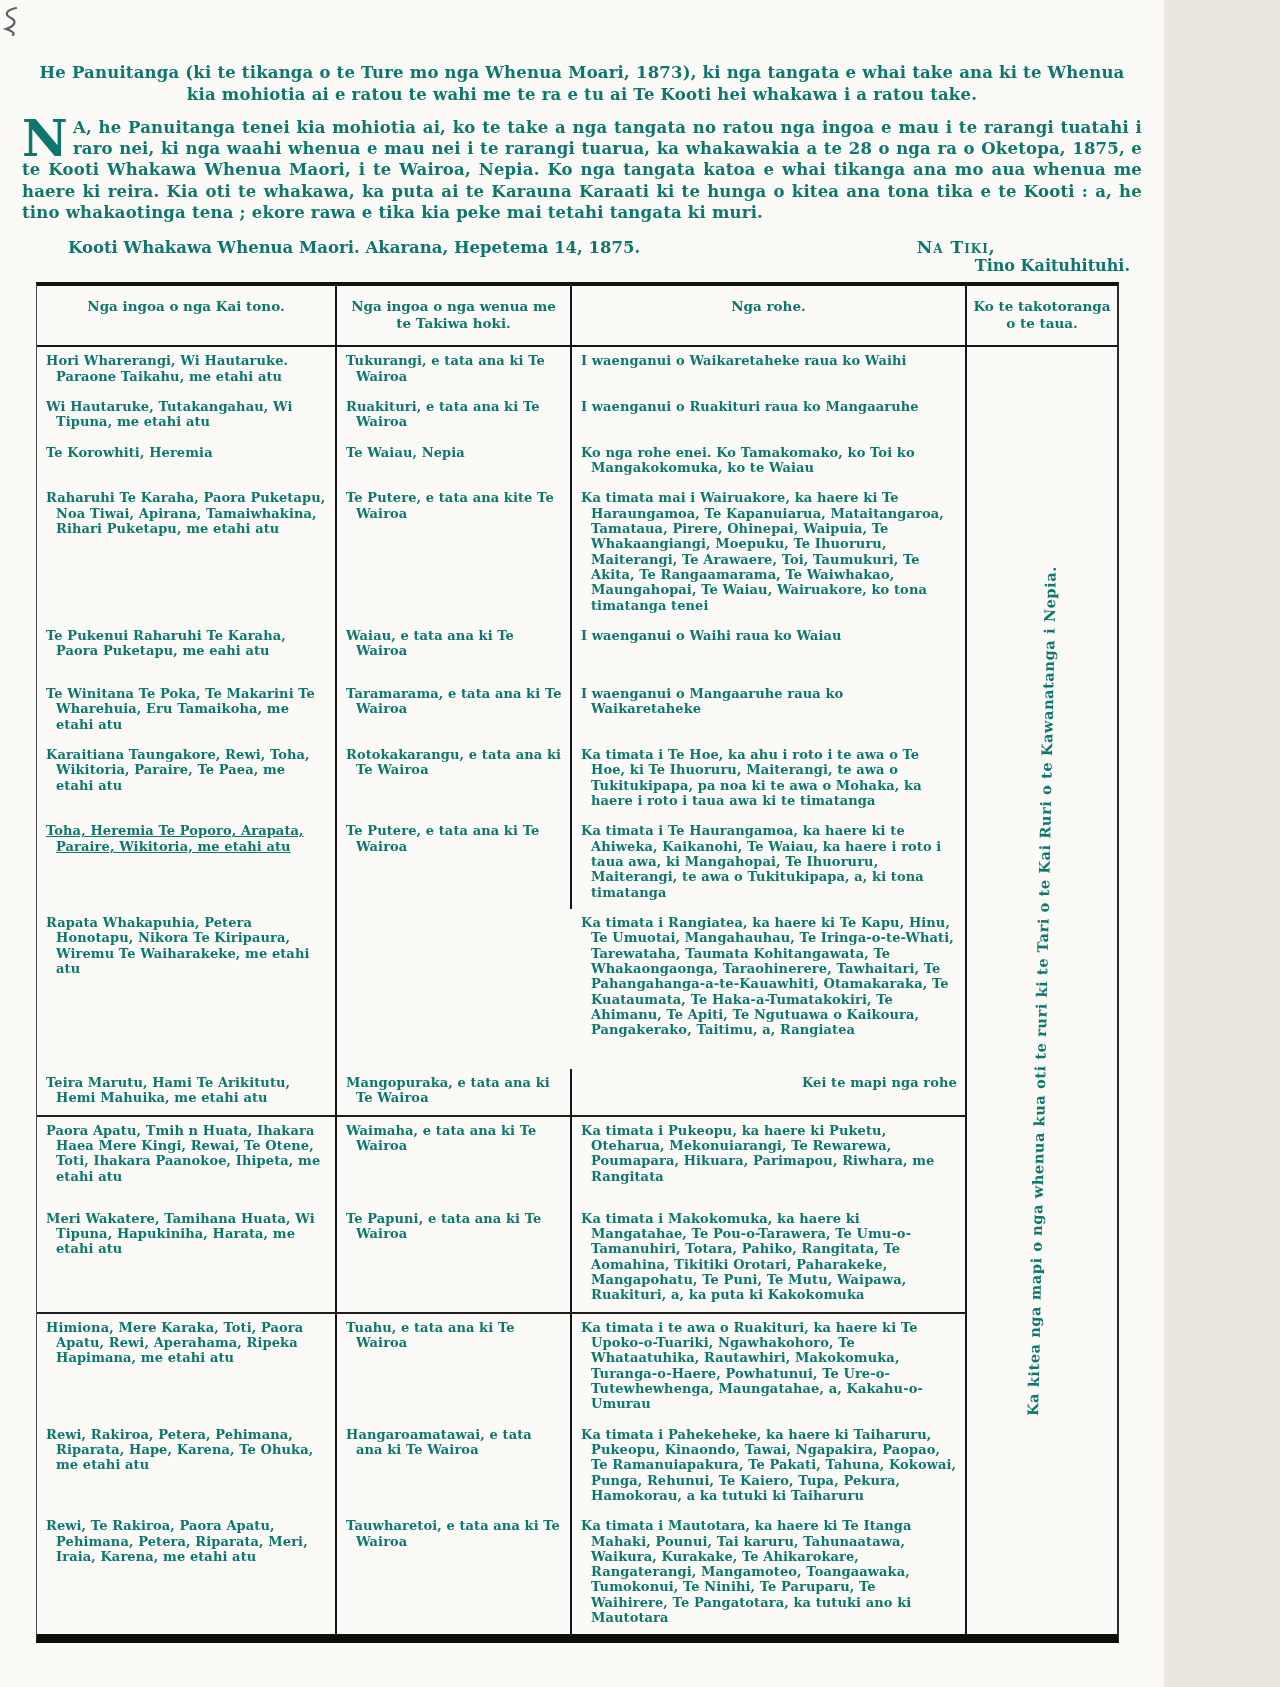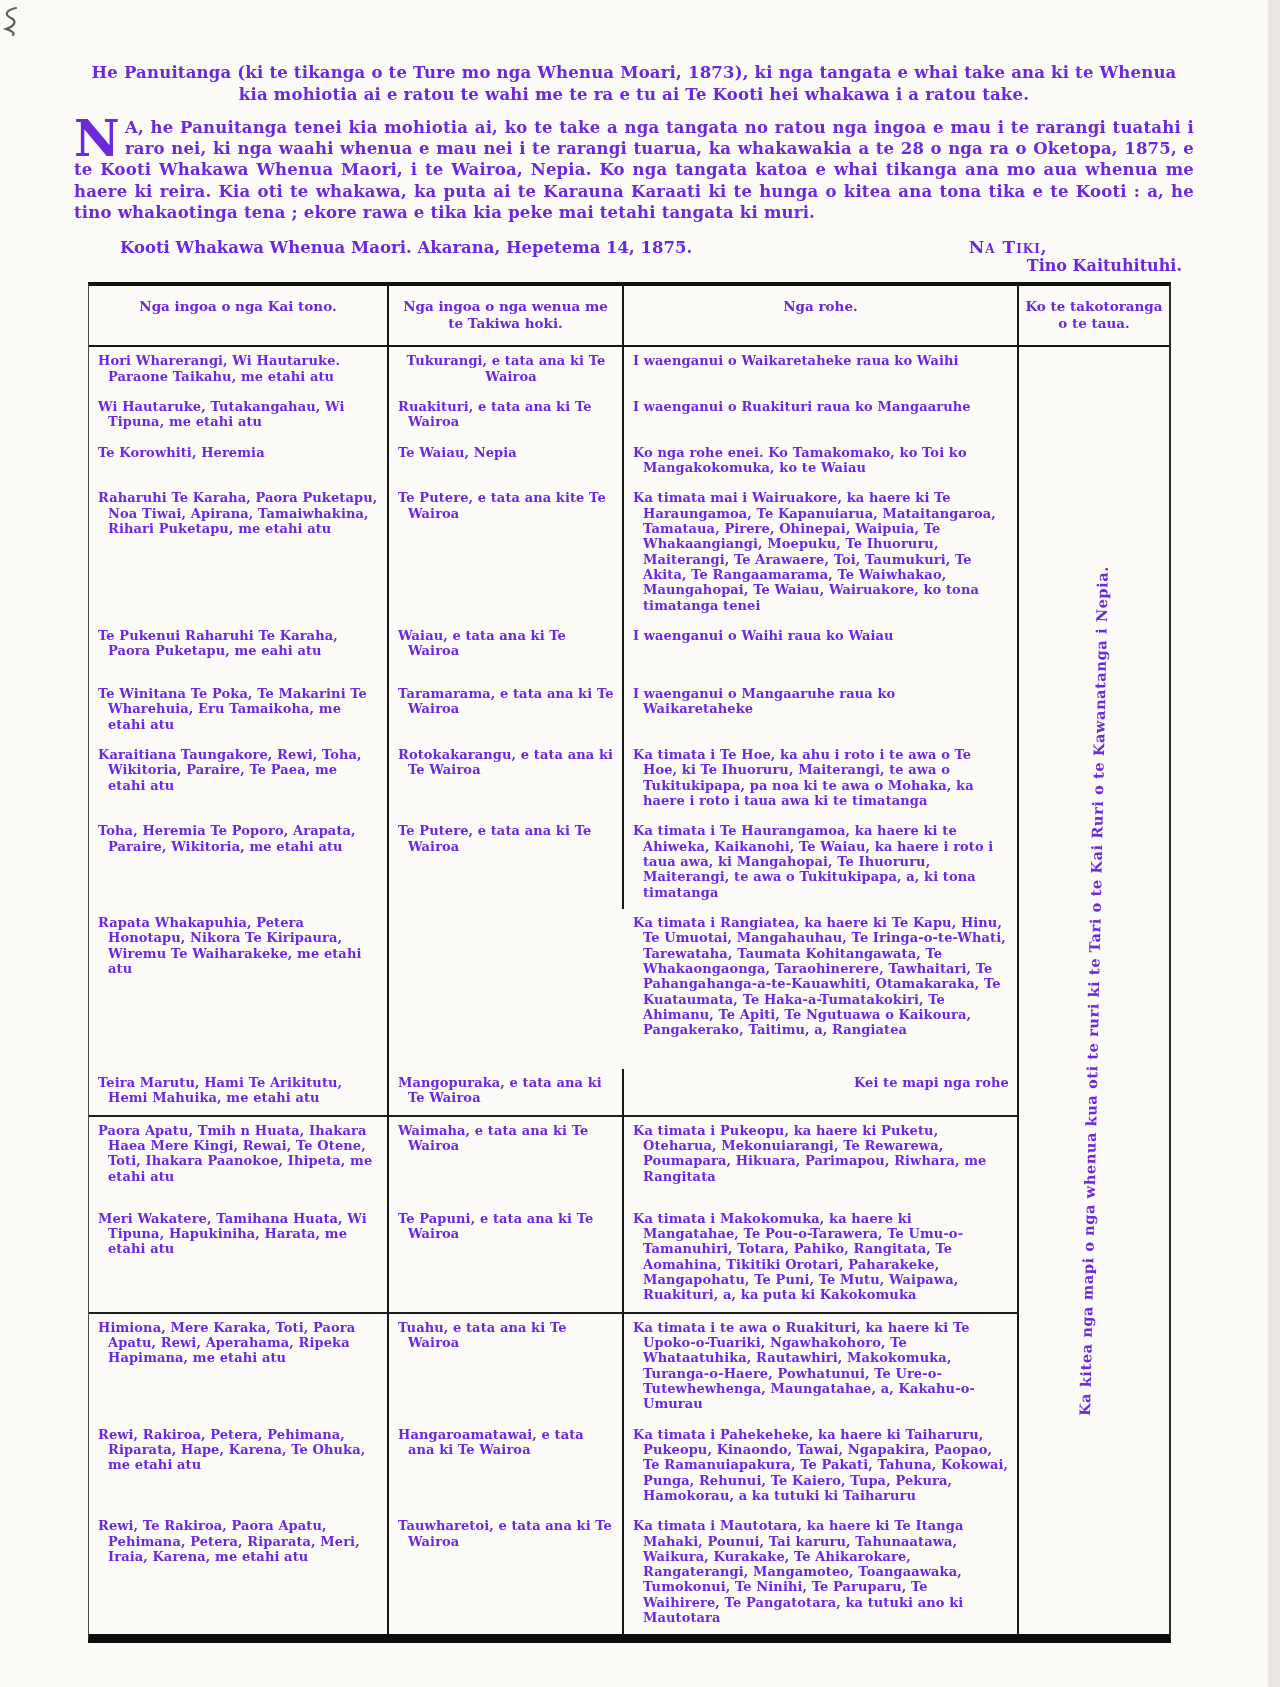--- a/index.html
+++ b/index.html
@@ -1,20 +1,20 @@
 <!DOCTYPE html>
 <html><head>
 <meta charset="utf-8">
 <style>
   html,body{margin:0;padding:0;background:#e9e7e0;}
   .page{
     position:relative;
-    width:1268px;height:1687px;
+    width:1164px;height:1687px;
     background:#fbfaf6;
-    color:#6d28d9;
+    color:#0f766e;
     font-family:"DejaVu Serif","Liberation Serif",serif;
     overflow:hidden;
     box-sizing:border-box;
   }
   .inner{position:relative;width:1120px;margin:0 auto;padding-top:62px;}
   .corner-mark{position:absolute;left:2px;top:6px;opacity:.75;}
   .notice-head{
     font-size:16.5px;font-weight:bold;text-align:center;
     line-height:1.35;letter-spacing:.2px;
     padding:0 6px;
@@ -106,41 +106,41 @@
       <div class="cell th th1">Nga ingoa o nga Kai tono.</div>
       <div class="cell th th2">Nga ingoa o nga wenua me te Takiwa hoki.</div>
       <div class="cell th th3">Nga rohe.</div>
       <div class="cell th th4">Ko te takotoranga o te taua.</div>
 
       <div class="cell map-cell">
         <div class="map-text">Ka kitea nga mapi o nga whenua kua oti te ruri ki te Tari o te Kai Ruri o te Kawanatanga i Nepia.</div>
       </div>
 
     <div class="cell body col-names" style="grid-area: 2 / 1; min-height: 38px;">Hori Wharerangi, Wi Hautaruke. Paraone Taikahu, me etahi atu</div>
-        <div class="cell body col-land" style="grid-area: 2 / 2; min-height: 38px; text-align: center;">Tukurangi, e tata ana ki Te Wairoa</div>
+        <div class="cell body col-land" style="grid-area: 2 / 2; min-height: 38px;">Tukurangi, e tata ana ki Te Wairoa</div>
         <div class="cell body col-rohe" style="grid-area: 2 / 3; min-height: 38px;">I waenganui o Waikaretaheke raua ko Waihi</div>
         <div class="cell body col-names" style="grid-area: 3 / 1; min-height: 38px;">Wi Hautaruke, Tutakangahau, Wi Tipuna, me etahi atu</div>
         <div class="cell body col-land" style="grid-area: 3 / 2; min-height: 38px;">Ruakituri, e tata ana ki Te Wairoa</div>
         <div class="cell body col-rohe" style="grid-area: 3 / 3; min-height: 38px;">I waenganui o Ruakituri raua ko Mangaaruhe</div>
         <div class="cell body col-names" style="grid-area: 4 / 1; min-height: 44px;">Te Korowhiti, Heremia</div>
         <div class="cell body col-land" style="grid-area: 4 / 2; min-height: 44px;">Te Waiau, Nepia</div>
         <div class="cell body col-rohe" style="grid-area: 4 / 3; min-height: 44px;">Ko nga rohe enei.  Ko Tamakomako, ko Toi ko Mangakokomuka, ko te Waiau</div>
         <div class="cell body col-names" style="grid-area: 5 / 1; min-height: 112px;">Raharuhi Te Karaha, Paora Puketapu, Noa Tiwai, Apirana, Tamaiwhakina, Rihari Puketapu, me etahi atu</div>
         <div class="cell body col-land" style="grid-area: 5 / 2; min-height: 112px;">Te Putere, e tata ana kite Te Wairoa</div>
         <div class="cell body col-rohe" style="grid-area: 5 / 3; min-height: 112px;">Ka timata mai i Wairuakore, ka haere ki Te Haraungamoa, Te Kapanuiarua, Mataitangaroa, Tamataua, Pirere, Ohinepai, Waipuia, Te Whakaangiangi, Moepuku, Te Ihuoruru, Maiterangi, Te Arawaere, Toi, Taumukuri, Te Akita, Te Rangaamarama, Te Waiwhakao, Maungahopai, Te Waiau, Wairuakore, ko tona timatanga tenei</div>
         <div class="cell body col-names" style="grid-area: 6 / 1; min-height: 58px;">Te Pukenui Raharuhi Te Karaha, Paora Puketapu, me eahi atu</div>
         <div class="cell body col-land" style="grid-area: 6 / 2; min-height: 58px;">Waiau, e tata ana ki Te Wairoa</div>
         <div class="cell body col-rohe" style="grid-area: 6 / 3; min-height: 58px;">I waenganui o Waihi raua ko Waiau</div>
         <div class="cell body col-names" style="grid-area: 7 / 1; min-height: 52px;">Te Winitana Te Poka, Te Makarini Te Wharehuia, Eru Tamaikoha, me etahi atu</div>
         <div class="cell body col-land" style="grid-area: 7 / 2; min-height: 52px;">Taramarama, e tata ana ki Te Wairoa</div>
         <div class="cell body col-rohe" style="grid-area: 7 / 3; min-height: 52px;">I waenganui o Mangaaruhe raua ko Waikaretaheke</div>
         <div class="cell body col-names" style="grid-area: 8 / 1; min-height: 66px;">Karaitiana Taungakore, Rewi, Toha, Wikitoria, Paraire, Te Paea, me etahi atu</div>
         <div class="cell body col-land" style="grid-area: 8 / 2; min-height: 66px;">Rotokakarangu, e tata ana ki Te Wairoa</div>
         <div class="cell body col-rohe" style="grid-area: 8 / 3; min-height: 66px;">Ka timata i Te Hoe, ka ahu i roto i te awa o Te Hoe, ki Te Ihuoruru, Maiterangi, te awa o Tukitukipapa, pa noa ki te awa o Mohaka, ka haere i roto i taua awa ki te timatanga</div>
-        <div class="cell body col-names" style="grid-area: 9 / 1; min-height: 76px;">Toha, Heremia Te Poporo, Arapata, Paraire, Wikitoria, me etahi atu</div>
+        <div class="cell body col-names" style="grid-area: 9 / 1; min-height: 76px; text-decoration: underline;">Toha, Heremia Te Poporo, Arapata, Paraire, Wikitoria, me etahi atu</div>
         <div class="cell body col-land" style="grid-area: 9 / 2; min-height: 76px;">Te Putere, e tata ana ki Te Wairoa</div>
         <div class="cell body col-rohe" style="grid-area: 9 / 3; min-height: 76px;">Ka timata i Te Haurangamoa, ka haere ki te Ahiweka, Kaikanohi, Te Waiau, ka haere i roto i taua awa, ki Mangahopai, Te Ihuoruru, Maiterangi, te awa o Tukitukipapa, a, ki tona timatanga</div>
         <div class="cell body col-names" style="grid-area: 10 / 1; min-height: 160px;">Rapata Whakapuhia, Petera Honotapu, Nikora Te Kiripaura, Wiremu Te Waiharakeke, me etahi atu</div>
         <div class="cell body col-rohe" style="grid-area: 10 / 3; min-height: 160px;">Ka timata i Rangiatea, ka haere ki Te Kapu, Hinu, Te Umuotai, Mangahauhau, Te Iringa-o-te-Whati, Tarewataha, Taumata Kohitangawata, Te Whakaongaonga, Taraohinerere, Tawhaitari, Te Pahangahanga-a-te-Kauawhiti, Otamakaraka, Te Kuataumata, Te Haka-a-Tumatakokiri, Te Ahimanu, Te Apiti, Te Ngutuawa o Kaikoura, Pangakerako, Taitimu, a, Rangiatea</div>
         <div class="cell body col-names" style="grid-area: 11 / 1; min-height: 44px;">Teira Marutu, Hami Te Arikitutu, Hemi Mahuika, me etahi atu</div>
         <div class="cell body col-land" style="grid-area: 11 / 2; min-height: 44px;">Mangopuraka, e tata ana ki Te Wairoa</div>
         <div class="cell body col-rohe" style="grid-area: 11 / 3; min-height: 44px; text-align: right;">Kei te mapi nga rohe</div>
         <div class="cell body col-names rule-above" style="grid-area: 12 / 1; min-height: 90px;">Paora Apatu, Tmih n Huata, Ihakara Haea Mere Kingi, Rewai, Te Otene, Toti, Ihakara Paanokoe, Ihipeta, me etahi atu</div>
         <div class="cell body col-land rule-above" style="grid-area: 12 / 2; min-height: 90px;">Waimaha, e tata ana ki Te Wairoa</div>
         <div class="cell body col-rohe rule-above" style="grid-area: 12 / 3; min-height: 90px;">Ka timata i Pukeopu, ka haere ki Puketu, Oteharua, Mekonuiarangi, Te Rewarewa, Poumapara, Hikuara, Parimapou, Riwhara, me Rangitata</div>

